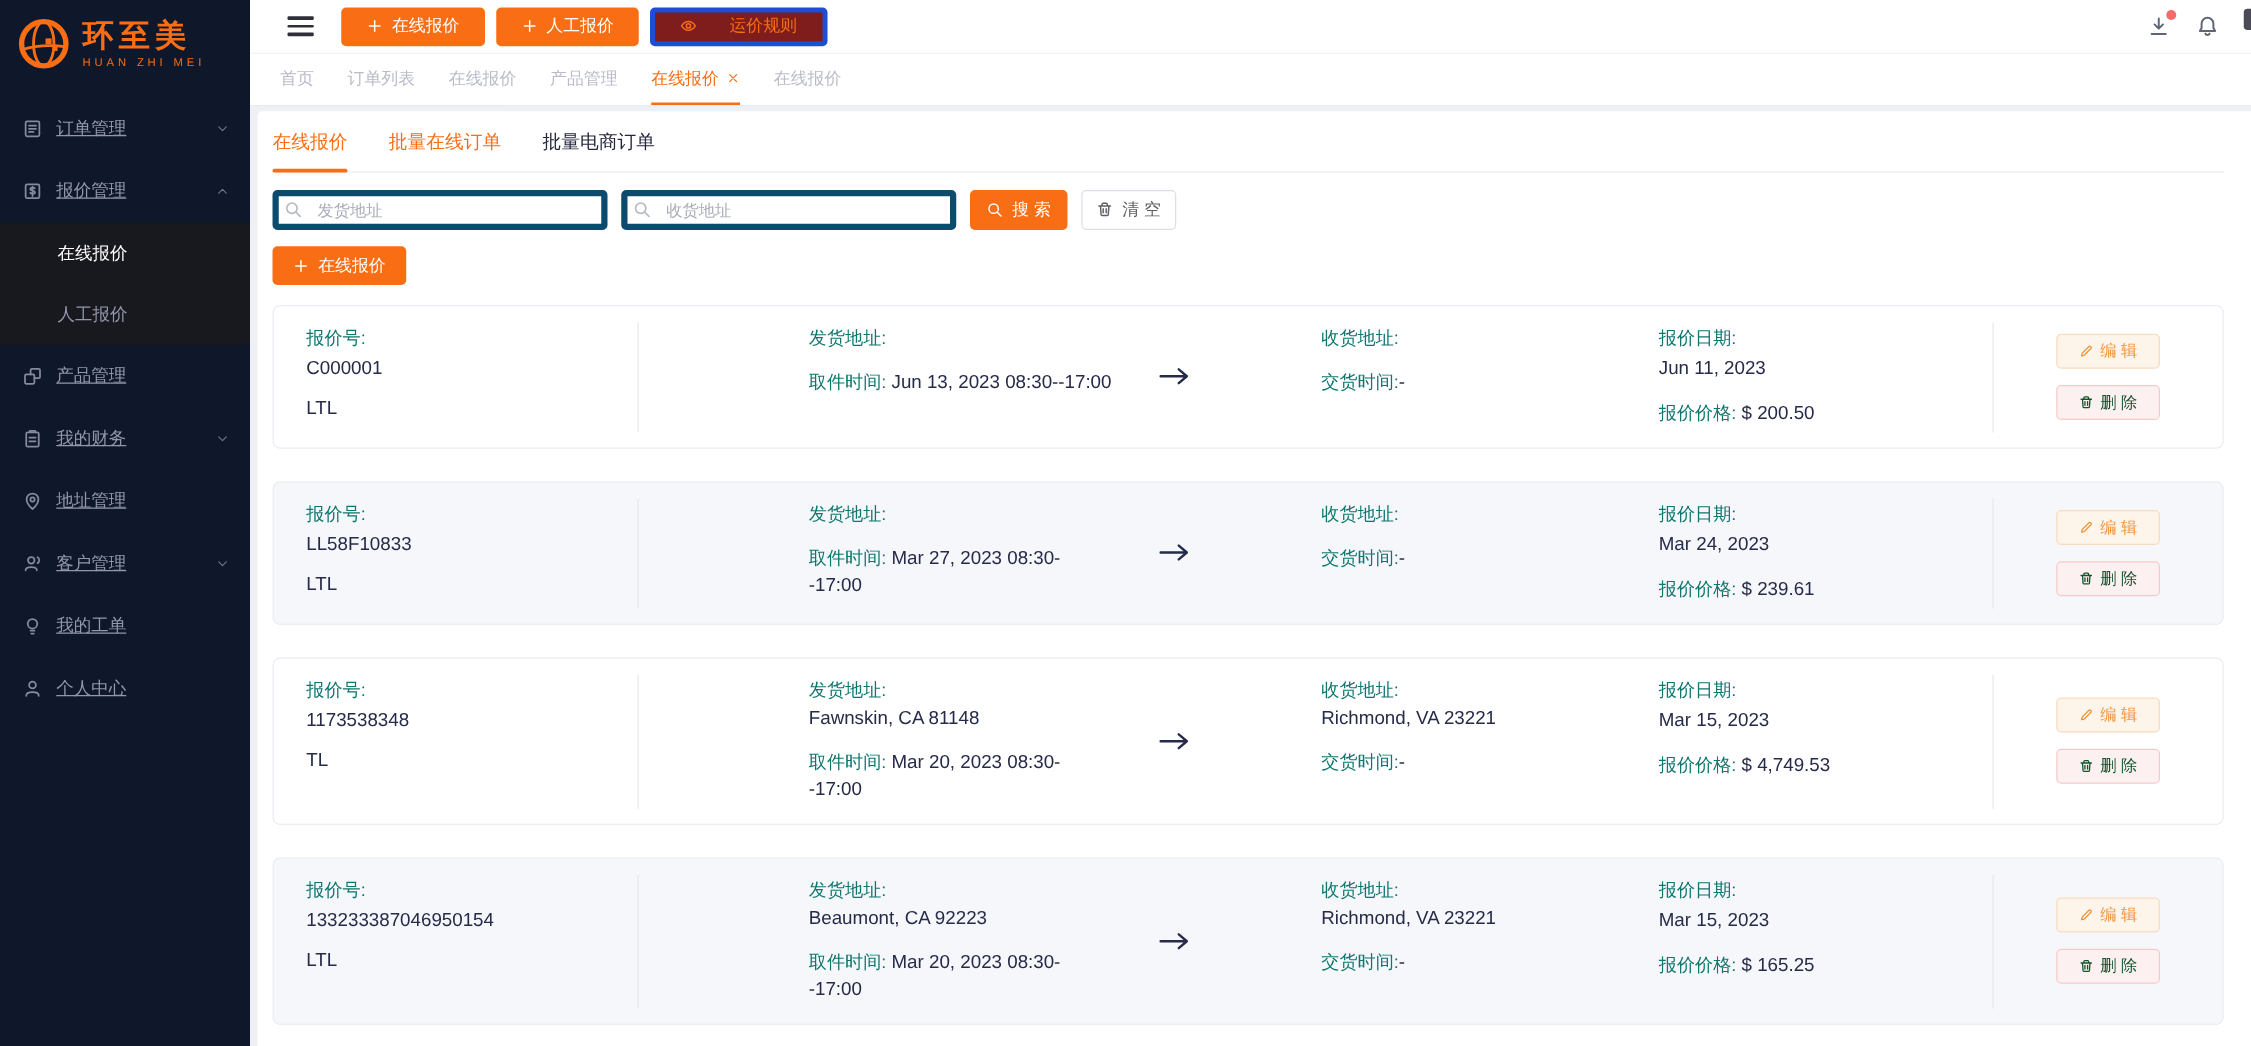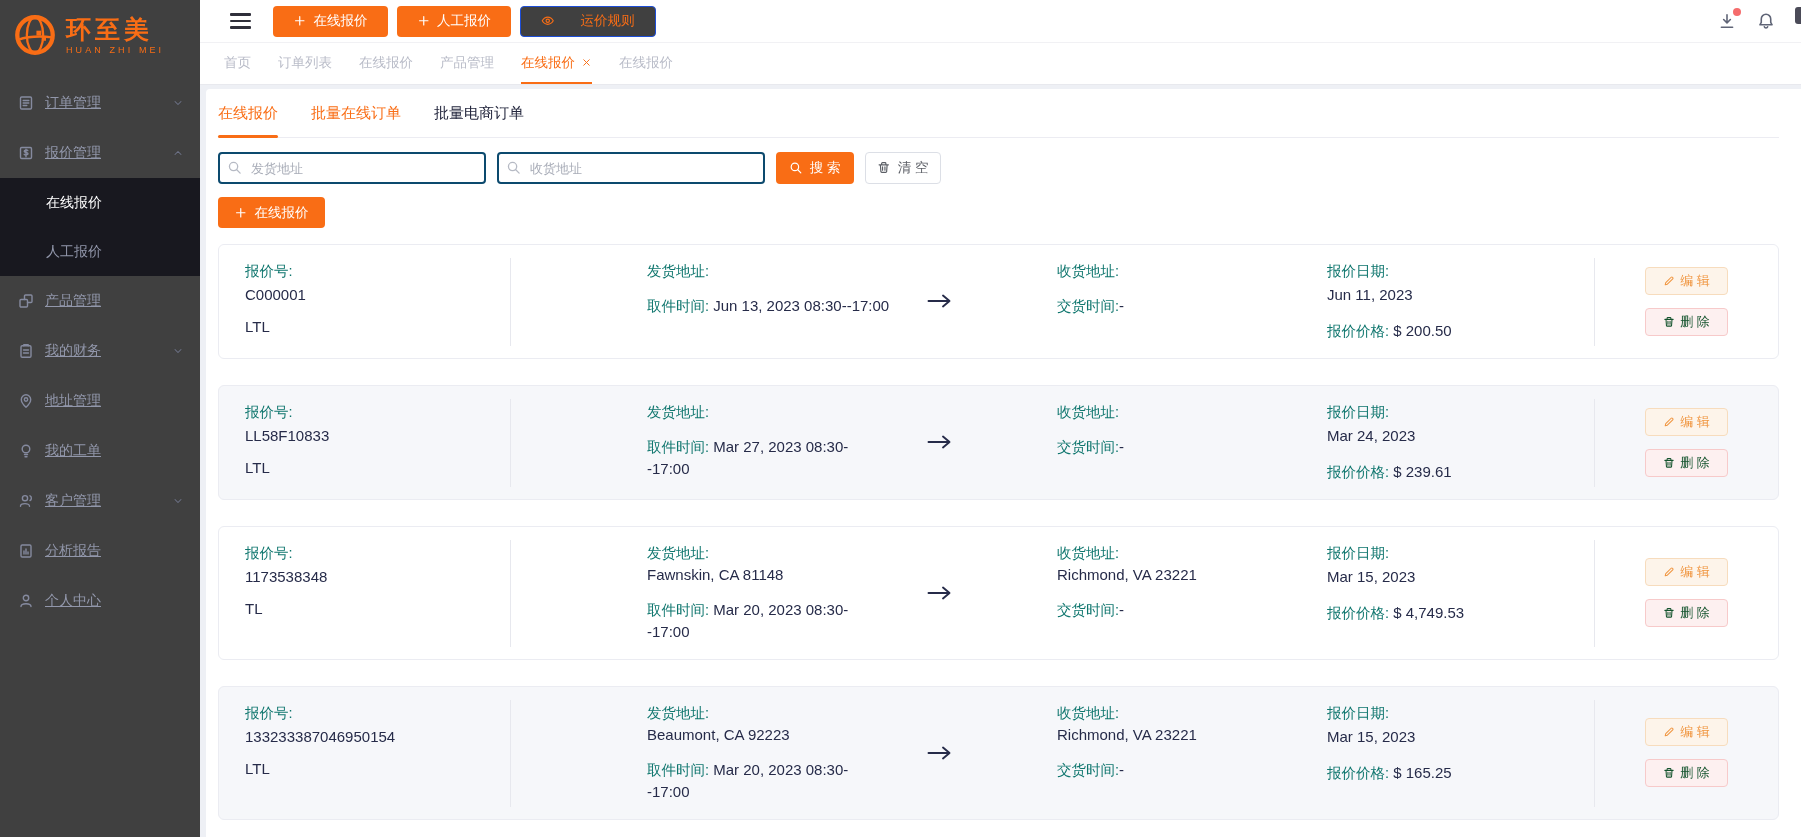--- a/index.html
+++ b/index.html
@@ -1,21 +1,21 @@
 <!DOCTYPE html>
 <html><head>
 <meta charset="utf-8">
 <style>
   html,body{margin:0;padding:0;}
   body{width:1801px;height:837px;overflow:hidden;background:#eef0f5;
        font-family:"Liberation Sans","DejaVu Sans",sans-serif;}
   .app{display:flex;width:100%;height:100%;}
 
   
-  .sidebar{width:200px;min-width:200px;background:#404040;color:#9297ab;}
+  .sidebar{width:200px;min-width:200px;background:#0f172a;color:#9297ab;}
   .brand{display:flex;align-items:center;gap:8px;padding:12px 8px 10px 12px;}
   .brand-globe{width:46px;height:46px;display:inline-flex;}
   .brand-name{color:#f96d15;font-size:25px;font-weight:bold;letter-spacing:4px;line-height:27px;white-space:nowrap;}
   .brand-tag{color:#f96d15;font-size:9px;letter-spacing:3.1px;margin-top:2px;white-space:nowrap;}
   .menu{margin-top:10px;}
   .sb-item{height:50px;display:flex;align-items:center;gap:11px;padding:0 16px 0 18px;font-size:14px;cursor:pointer;}
   .sb-icon{font-size:16px;color:#858a9f;}
   .sb-label{flex:1;text-decoration:underline;}
   .sb-chev{color:#6d7287;font-size:12px;}
   .sb-subbox{background:#18181f;}
@@ -28,21 +28,21 @@
 
   
   .main{flex:1;display:flex;flex-direction:column;min-width:0;position:relative;}
   .topbar{height:42px;background:#fff;display:flex;align-items:center;padding-left:30px;position:relative;}
   .hamburger{width:21px;display:flex;flex-direction:column;gap:4px;margin-right:22px;cursor:pointer;}
   .hamburger i{height:2.5px;background:#2f2f3a;border-radius:1px;}
   .btn{display:inline-flex;align-items:center;justify-content:center;gap:7px;border:none;border-radius:4px;
        font-size:13.5px;cursor:pointer;font-family:inherit;box-sizing:border-box;}
   .topbar .btn{height:31px;padding:0 20px;margin-right:9px;}
   .btn.primary{background:#f96d15;color:#fff;}
-  .btn.soft{background:#404040;color:#f96d15;border:1px solid #1d4ed8;gap:26px;}
+  .btn.soft{background:#7f1d1d;color:#f96d15;border:4px solid #1d4ed8;gap:26px;}
   .topbar-right{margin-left:auto;display:flex;align-items:center;gap:21px;padding-right:26px;}
   .hwrap{position:relative;display:inline-flex;}
   .hicon{font-size:18px;color:#5f6476;cursor:pointer;}
   .dot{position:absolute;top:-4px;right:-5px;width:8px;height:8px;border-radius:50%;background:#f56c6c;}
   .edge-clip{position:absolute;right:0;top:7px;width:6px;height:17px;background:#4b4b58;border-radius:3px 0 0 3px;}
 
   .tabstrip{height:41px;background:#fff;border-top:1px solid #f1f1f4;border-bottom:1px solid #e8e9ee;
             display:flex;align-items:center;padding-left:24px;gap:27px;}
   .tab{height:100%;display:flex;align-items:center;gap:6px;font-size:13.5px;color:#b9bcc8;cursor:pointer;
        border-bottom:2px solid transparent;box-sizing:border-box;}
@@ -53,21 +53,21 @@
   .panel{background:#fff;height:100%;box-sizing:border-box;padding:15px 22px 0 12px;border-radius:4px 0 0 0;overflow:hidden;}
 
   .subtabs{display:flex;gap:33px;border-bottom:1px solid #ececf2;}
   .subtab{font-size:15px;color:#23263d;padding-bottom:14px;position:relative;cursor:pointer;}
   .subtab.active,.subtab.accent{color:#f96d15;}
   .subtab.active::after{content:"";position:absolute;left:0;right:0;bottom:-1px;height:3px;background:#f96d15;border-radius:2px;}
 
   .filters{display:flex;align-items:center;gap:11px;margin:14px 0 13px;}
   .inp{position:relative;width:268px;height:32px;display:block;}
   .inp .i{position:absolute;left:9px;top:8px;font-size:15px;color:#b6bac4;}
-  .inp input{width:100%;height:100%;box-sizing:border-box;border:2px solid #0c4a6e;border-radius:4px;
+  .inp input{width:100%;height:100%;box-sizing:border-box;border:5px solid #0c4a6e;border-radius:4px;
              padding:0 10px 0 31px;font-size:13px;color:#333;outline:none;font-family:inherit;background:#fff;}
   .inp input::placeholder{color:#a9adb8;}
   .search-btn{width:78px;height:32px;}
   .clear-btn{width:76px;height:32px;background:#fff;border:1px solid #dcdfe6;color:#5c5f66;}
   .create-btn{height:31px;padding:0 16px;margin-bottom:16px;}
 
   
   .card{border:1px solid #ebecf2;border-radius:6px;margin-bottom:26px;background:#fff;
         display:grid;grid-template-columns:292px 400px 56px 340px 288px 1fr;padding:15px 0 16px;}
   .cards .card:nth-child(even){background:#f6f7fa;}
@@ -182,49 +182,39 @@
               <path d="M8 1.8A4.7 4.7 0 0 0 3.3 6.5C3.3 10 8 14.2 8 14.2s4.7-4.2 4.7-7.7A4.7 4.7 0 0 0 8 1.8Z"></path>
               <circle cx="8" cy="6.5" r="1.7"></circle>
             </svg>
           </span>
     <span class="sb-label">地址管理</span>
 
   </div>
         <div class="sb-item">
     <span class="i sb-icon">
             <svg viewBox="0 0 16 16">
+              <circle cx="7" cy="5.2" r="2.6"></circle>
+              <path d="M2.5 13.2c0-3.4 9-3.4 9 0M12 2.8c1.8.7 1.8 4 0 4.7"></path>
+            </svg>
+          </span>
+    <span class="sb-label">客户管理</span>
+    <span class="i sb-chev">
+            <svg viewBox="0 0 16 16">
+              <path d="m4 6 4 4 4-4"></path>
+            </svg>
+          </span>
+  </div>
+        <div class="sb-item">
+    <span class="i sb-icon">
+            <svg viewBox="0 0 16 16">
               <circle cx="8" cy="6" r="3.8"></circle>
               <path d="M6.5 11.5h3M7 13.8h2"></path>
             </svg>
           </span>
     <span class="sb-label">我的工单</span>
-
-  </div>
-        <div class="sb-item">
-    <span class="i sb-icon">
-            <svg viewBox="0 0 16 16">
-              <circle cx="7" cy="5.2" r="2.6"></circle>
-              <path d="M2.5 13.2c0-3.4 9-3.4 9 0M12 2.8c1.8.7 1.8 4 0 4.7"></path>
-            </svg>
-          </span>
-    <span class="sb-label">客户管理</span>
-    <span class="i sb-chev">
-            <svg viewBox="0 0 16 16">
-              <path d="m4 6 4 4 4-4"></path>
-            </svg>
-          </span>
-  </div>
-        <div class="sb-item">
-    <span class="i sb-icon">
-            <svg viewBox="0 0 16 16">
-              <rect x="3" y="2" width="10" height="12" rx="1.2"></rect>
-              <path d="M6 11V8M8 11V6M10 11V9"></path>
-            </svg>
-          </span>
-    <span class="sb-label">分析报告</span>
 
   </div>
         <div class="sb-item">
     <span class="i sb-icon">
             <svg viewBox="0 0 16 16">
               <circle cx="8" cy="5" r="2.7"></circle>
               <path d="M3 13.6c0-3.8 10-3.8 10 0"></path>
             </svg>
           </span>
     <span class="sb-label">个人中心</span>

